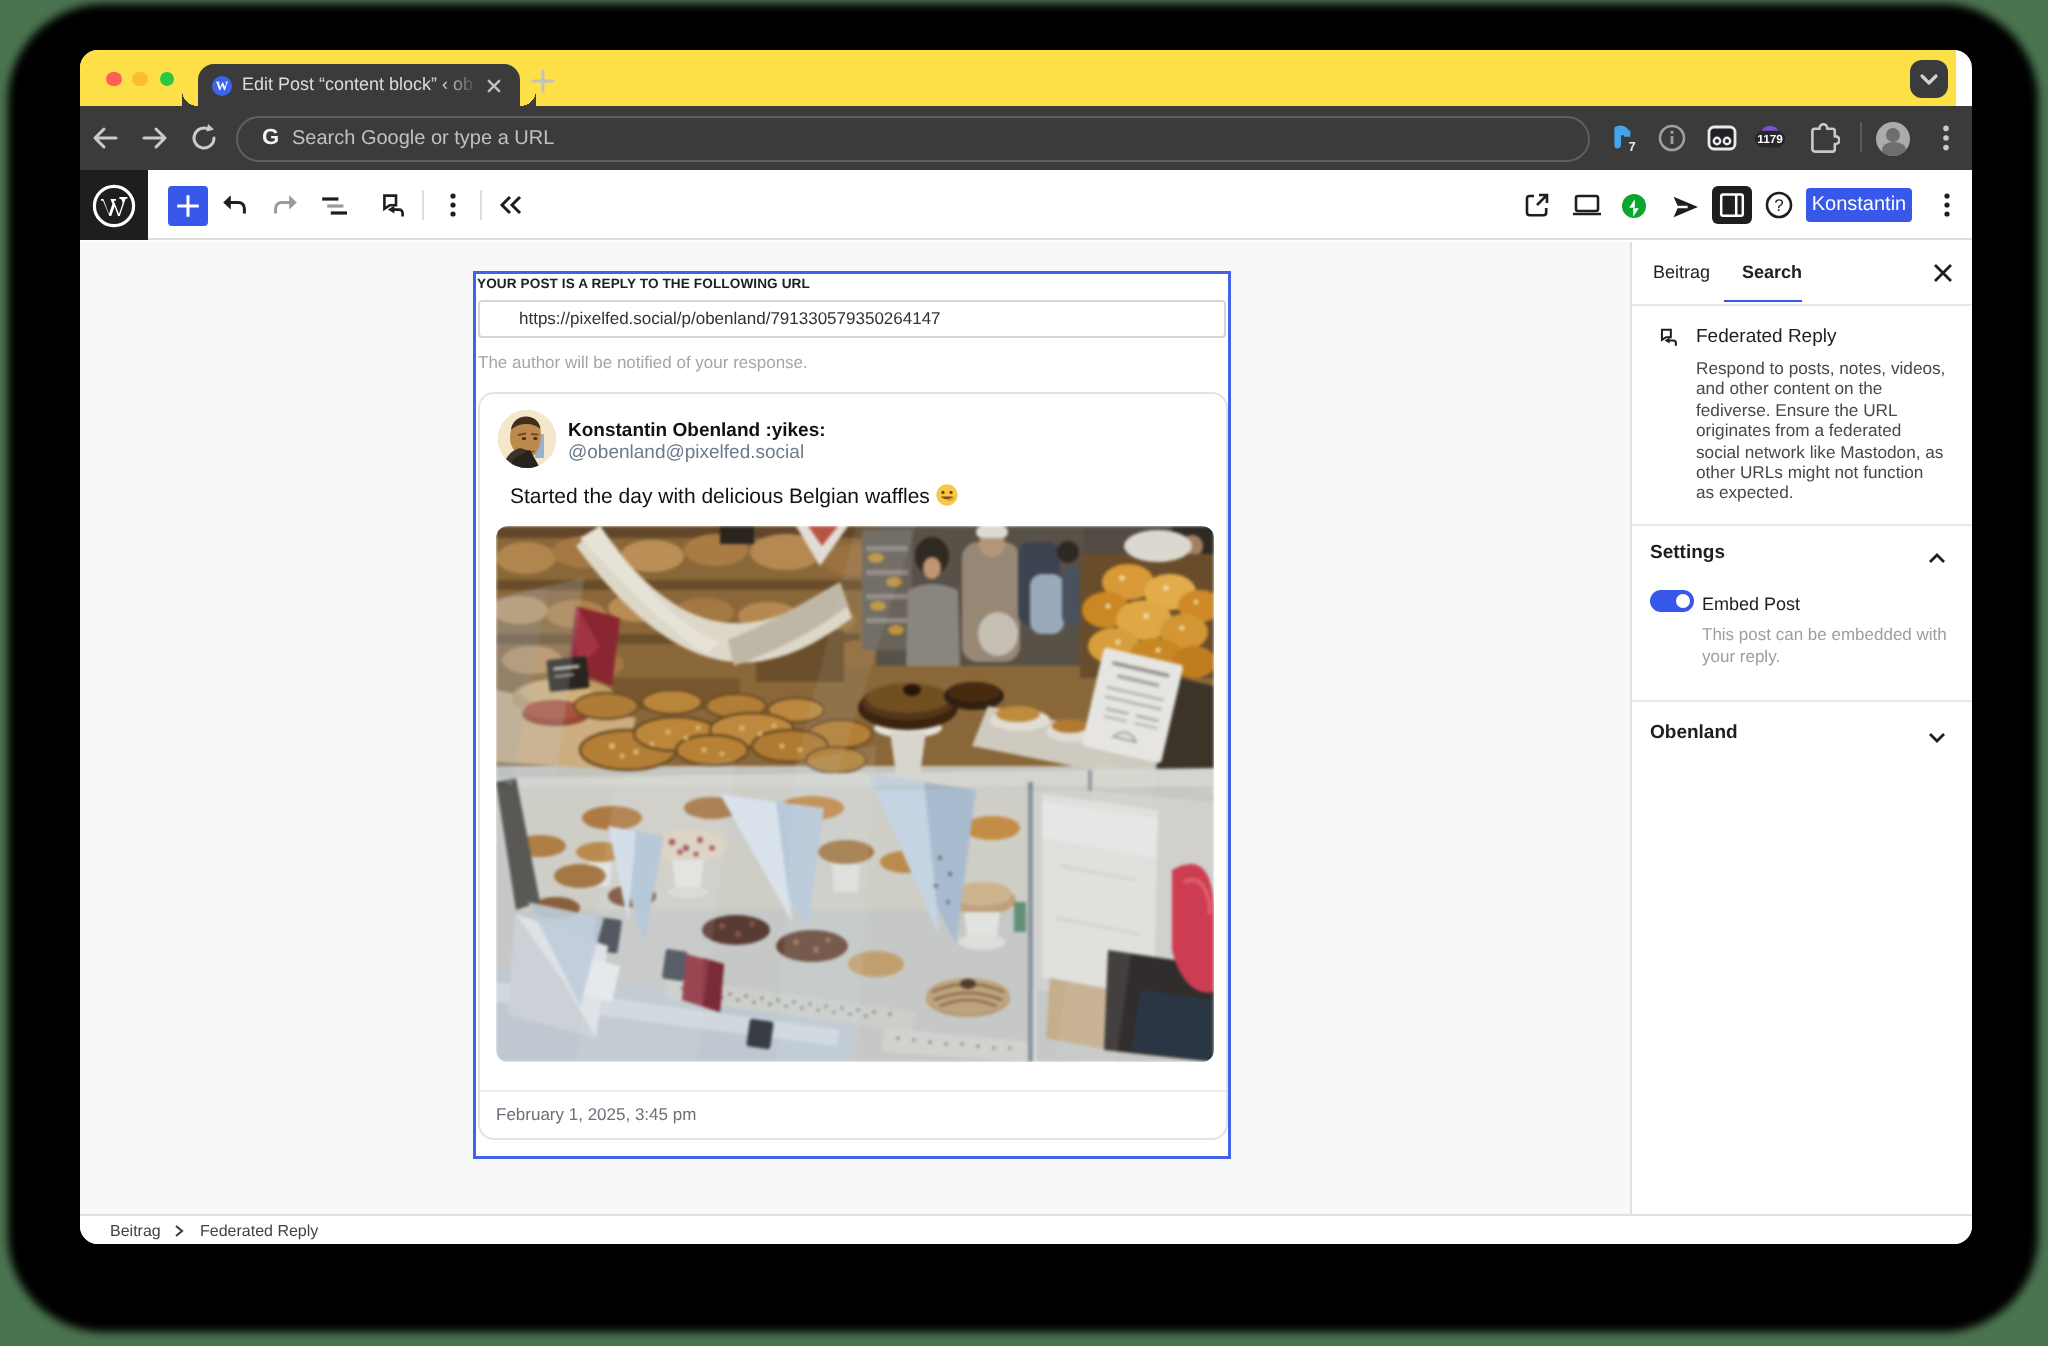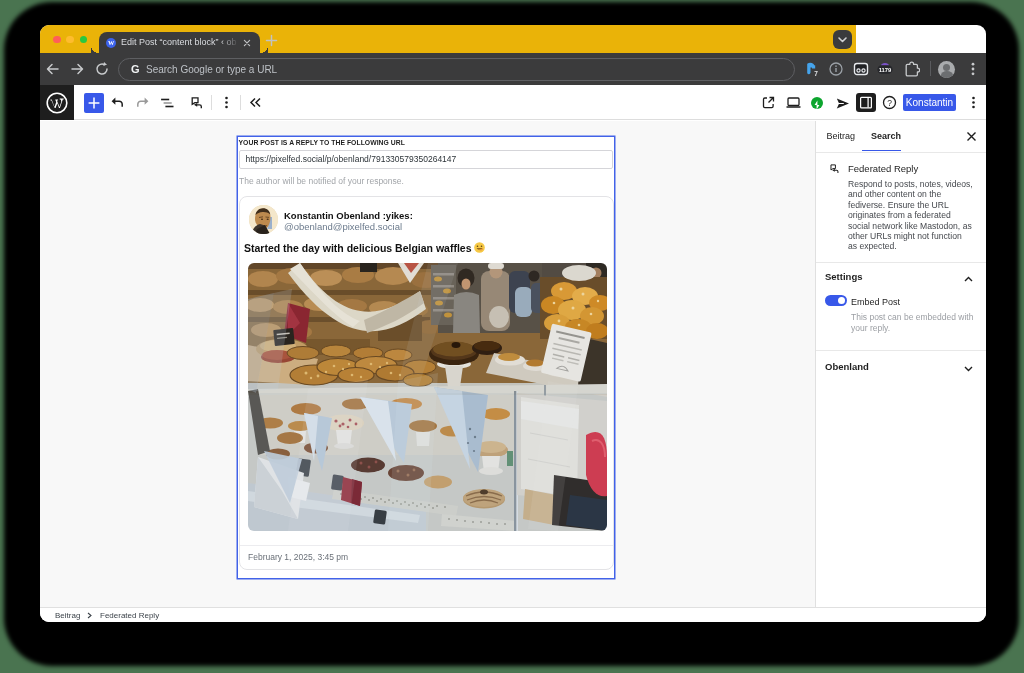--- a/index.html
+++ b/index.html
@@ -1,20 +1,20 @@
 <!DOCTYPE html>
 <html><head><meta charset="utf-8">
 <style>
 * { margin:0; padding:0; box-sizing:border-box; }
 html,body { width:1024px; height:673px; overflow:hidden; }
 body { background:#4a7450; font-family:"Liberation Sans",sans-serif; position:relative; -webkit-font-smoothing:antialiased; }
 .shadow { position:absolute; left:4px; top:2px; width:1015px; height:664px; background:#000; border-radius:48px; filter:blur(2px); }
 .window { position:absolute; left:40px; top:25px; width:946px; height:597px; border-radius:9px; overflow:hidden; background:#fff; }
 
-.tabstrip { position:absolute; left:0; top:0; width:816px; height:28px; background:#eab308; }
+.tabstrip { position:absolute; left:0; top:0; width:938px; height:28px; background:#fde047; }
 .tl { position:absolute; top:10.5px; width:7.5px; height:7.5px; border-radius:50%; }
 .tl.r { left:13px; background:#ff5f57; }
 .tl.y { left:26px; background:#febc2e; }
 .tl.g { left:39.5px; background:#28c840; }
 .tab { position:absolute; left:59px; top:7px; width:161px; height:21px; background:#3b3b3c; border-radius:8px 8px 0 0; }
 .tab:before,.tab:after { content:""; position:absolute; bottom:0; width:8px; height:8px; background:radial-gradient(circle at 0 0, transparent 8px, #3b3b3c 8px); }
 .tab:before { left:-8px; transform:scaleX(-1); }
 .tab:after { right:-8px; }
 .favicon { position:absolute; left:7px; top:5.5px; width:10px; height:10px; }
 .tabtitle { position:absolute; left:22px; top:5px; font-size:9px; color:#dadce0; white-space:nowrap; width:118px; overflow:hidden; -webkit-mask-image:linear-gradient(90deg,#000 85%,transparent); }
@@ -34,27 +34,27 @@
 .wpico { position:absolute; top:9px; width:17px; height:17px; color:#1e1e1e; }
 .vsep { position:absolute; top:10px; width:1px; height:15px; background:#ddd; }
 .greenc { position:absolute; left:771px; top:12px; width:12px; height:12px; border-radius:50%; background:#0ca52e; }
 .sbtoggle { position:absolute; left:816px; top:8px; width:20px; height:19px; background:#1e1e1e; border-radius:3px; }
 .savebtn { position:absolute; left:863px; top:9px; width:53px; height:17px; background:#3858e9; border-radius:2px; color:#fff; font-size:10px; text-align:center; line-height:17px; }
 
 .content { position:absolute; left:0; top:96px; width:946px; height:486px; background:#f8f8f8; }
 .sidebar { position:absolute; right:0; top:0; width:171px; height:486px; border-left:1px solid #e0e0e0; background:#fff; }
 .block { position:absolute; left:197px; top:15px; width:378px; height:443px; border:1.5px solid #4262e8; background:#fff; box-shadow:0 0 0 0.5px #4262e8; }
 .blabel { position:absolute; left:0.5px; top:2px; font-size:6.8px; font-weight:bold; letter-spacing:0.05px; color:#1e1e1e; }
-.binput { position:absolute; left:0.5px; top:12.5px; width:374px; height:19px; border:1px solid #d5d5d9; border-radius:2px; font-size:8.5px; color:#2c3338; line-height:17px; padding-left:6px; }
+.binput { position:absolute; left:0.5px; top:12.5px; width:374px; height:19px; border:1px solid #d5d5d9; border-radius:2px; font-size:8.5px; color:#2c3338; line-height:17px; padding-left:20px; }
 .bhelp { position:absolute; left:1px; top:39px; font-size:8.5px; color:#a2a5a9; }
 .card { position:absolute; left:1px; top:58.5px; width:375px; height:374px; border:1px solid #e3e3e6; border-radius:8px; background:#fff; }
 .avatar { position:absolute; left:9px; top:8px; width:29px; height:29px; border-radius:50%; overflow:hidden; background:#e8d9b5; }
 .pname { position:absolute; left:44px; top:13px; font-size:9.5px; font-weight:bold; color:#111; }
 .phandle { position:absolute; left:44px; top:24px; font-size:9.5px; color:#6b7a8c; }
-.ptxt { position:absolute; left:4px; top:45px; font-size:10.5px; color:#111;font-weight:bold; }
+.ptxt { position:absolute; left:15px; top:45px; font-size:10.5px; color:#111; }
 .photo { position:absolute; left:8px; top:66.5px; width:359px; height:268px; border-radius:6px; overflow:hidden; }
 .cdiv { position:absolute; left:0; top:348px; width:100%; border-top:1px solid #ececef; }
 .cdate { position:absolute; left:8px; top:355px; font-size:8.5px; color:#6a7078; }
 
 .sbtab1 { position:absolute; left:10.5px; top:10px; font-size:9px; color:#1e1e1e; }
 .sbtab2 { position:absolute; left:55px; top:10px; font-size:9px; font-weight:bold; color:#1e1e1e; }
 .sbunder { position:absolute; left:46px; top:28.5px; width:39px; height:1.5px; background:#3858e9; }
 .sbx { position:absolute; right:8px; top:9px; width:13px; height:13px; color:#1e1e1e; }
 .sbdiv { position:absolute; left:0; width:100%; border-top:1px solid #e8e8e8; }
 .fr-title { position:absolute; left:32px; top:41.5px; font-size:9.5px; font-weight:500; color:#1e1e1e; }

